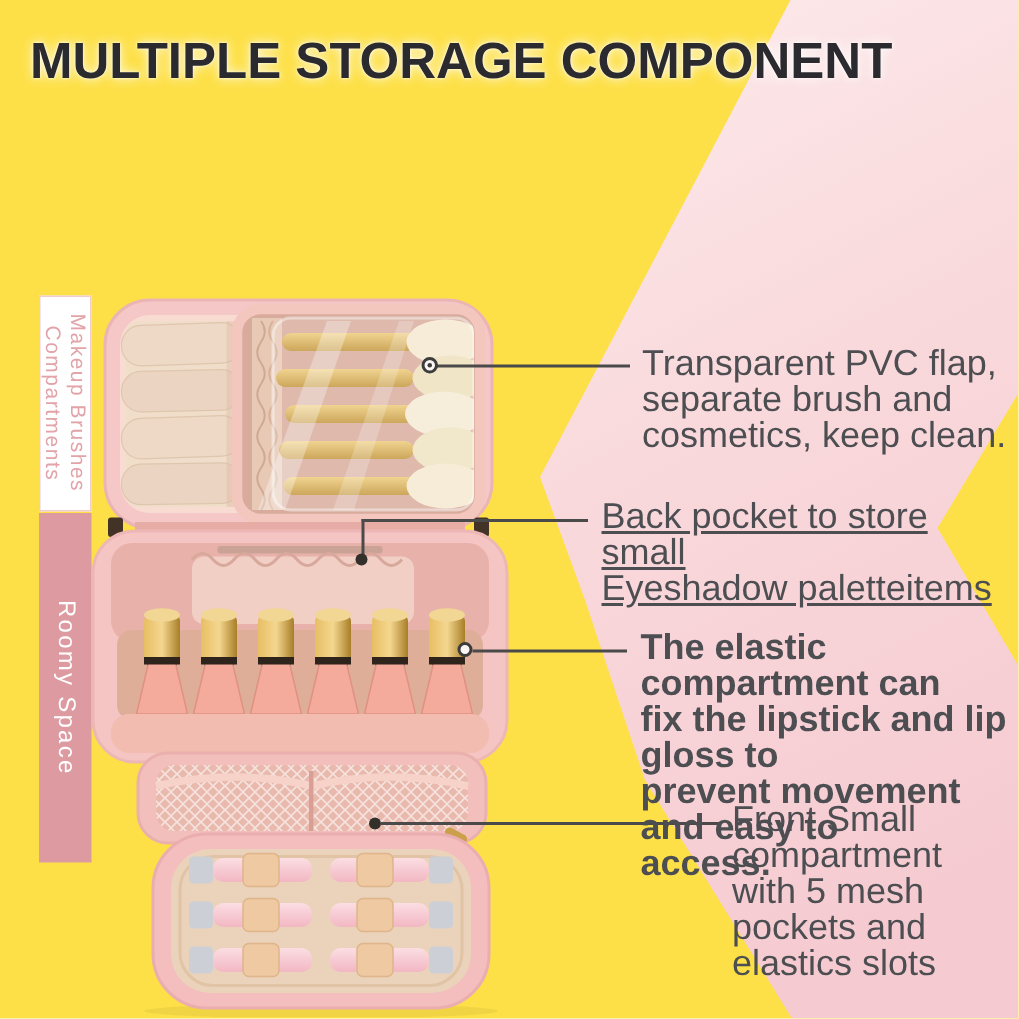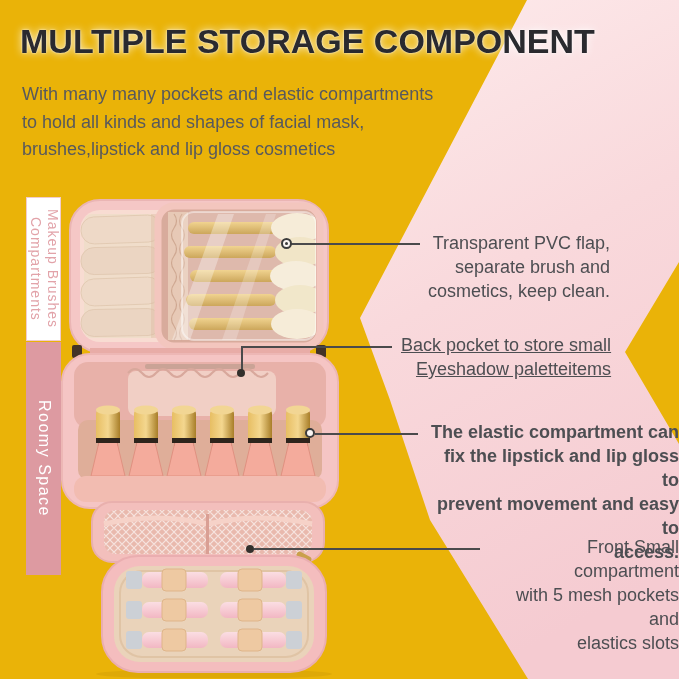--- a/index.html
+++ b/index.html
@@ -1,17 +1,17 @@
 <!DOCTYPE html>
 <html><head>
 <meta charset="utf-8">
 <style>
   html,body{margin:0;padding:0;background:#ffffff;}
   .canvas{
-    position:relative;width:679px;height:679px;overflow:hidden;background:#eab308;
+    position:relative;width:679px;height:679px;overflow:hidden;background:#fde047;
     font-family:"Liberation Sans", sans-serif;
   }
   .bg-svg{position:absolute;left:0;top:0;z-index:0;}
   
   .title{
     position:absolute;left:20px;top:22px;z-index:4;
     font-size:34px;font-weight:bold;color:#2a2a2f;letter-spacing:0px;white-space:nowrap;
     text-shadow:0 0 2px rgba(255,255,255,.95),0 0 8px rgba(255,255,255,.9);
   }
   .subtitle{
@@ -48,21 +48,21 @@
   .dot-ring{width:10px;height:10px;border:2px solid #3c3c3c;background:#fbf6f3;}
   .dot-solid{width:8px;height:8px;background:#33302c;}
   .dot-bull{width:11px;height:11px;border:2px solid #3c3c3c;background:#fbf6f3;}
   .dot-bull::after{content:"";position:absolute;left:2px;top:2px;width:3px;height:3px;border-radius:50%;background:#3c3c3c;}
   #d1{left:281px;top:238px;}
   #d2{left:237px;top:369px;}
   #d3{left:305px;top:428px;}
   #d4{left:246px;top:545px;}
   
   .callout{
-    position:absolute;z-index:4;font-size:18px;line-height:24px;color:#4d4e52;white-space:pre-line;text-align:right;
+    position:absolute;z-index:4;font-size:24px;line-height:24px;color:#4d4e52;white-space:pre-line;
   }
   #c1{left:428px;top:231px;}
   #c2{left:401px;top:333px;text-decoration:underline;}
   #c3{left:427px;top:420px;font-weight:bold;}
   #c4{left:488px;top:535px;}
 </style>
 </head>
 <body>
 
 <div class="canvas">
@@ -72,23 +72,20 @@
       <linearGradient id="pinkGrad" x1="0.1" y1="0" x2="0.35" y2="1">
         <stop offset="0" stop-color="#fdeaeb"></stop>
         <stop offset="0.45" stop-color="#f9d9dc"></stop>
         <stop offset="1" stop-color="#f5cbd1"></stop>
       </linearGradient>
     </defs>
     <polygon points="527,0 679,0 679,262 625,352 679,444 679,679 528,679 430,520 390,400 360,318" fill="url(#pinkGrad)"></polygon>
   </svg>
 
   <div class="title">MULTIPLE STORAGE COMPONENT</div>
-  <div class="subtitle">With many many pockets and elastic compartments
-to hold all kinds and shapes of facial mask,
-brushes,lipstick and lip gloss cosmetics</div>
 
   <div class="side-top">
     <span>Makeup Brushes
 Compartments</span>
   </div>
   <div class="side-bottom">
     <span>Roomy Space</span>
   </div>
 
   <svg class="product" width="340" height="490" viewBox="0 0 340 490">

